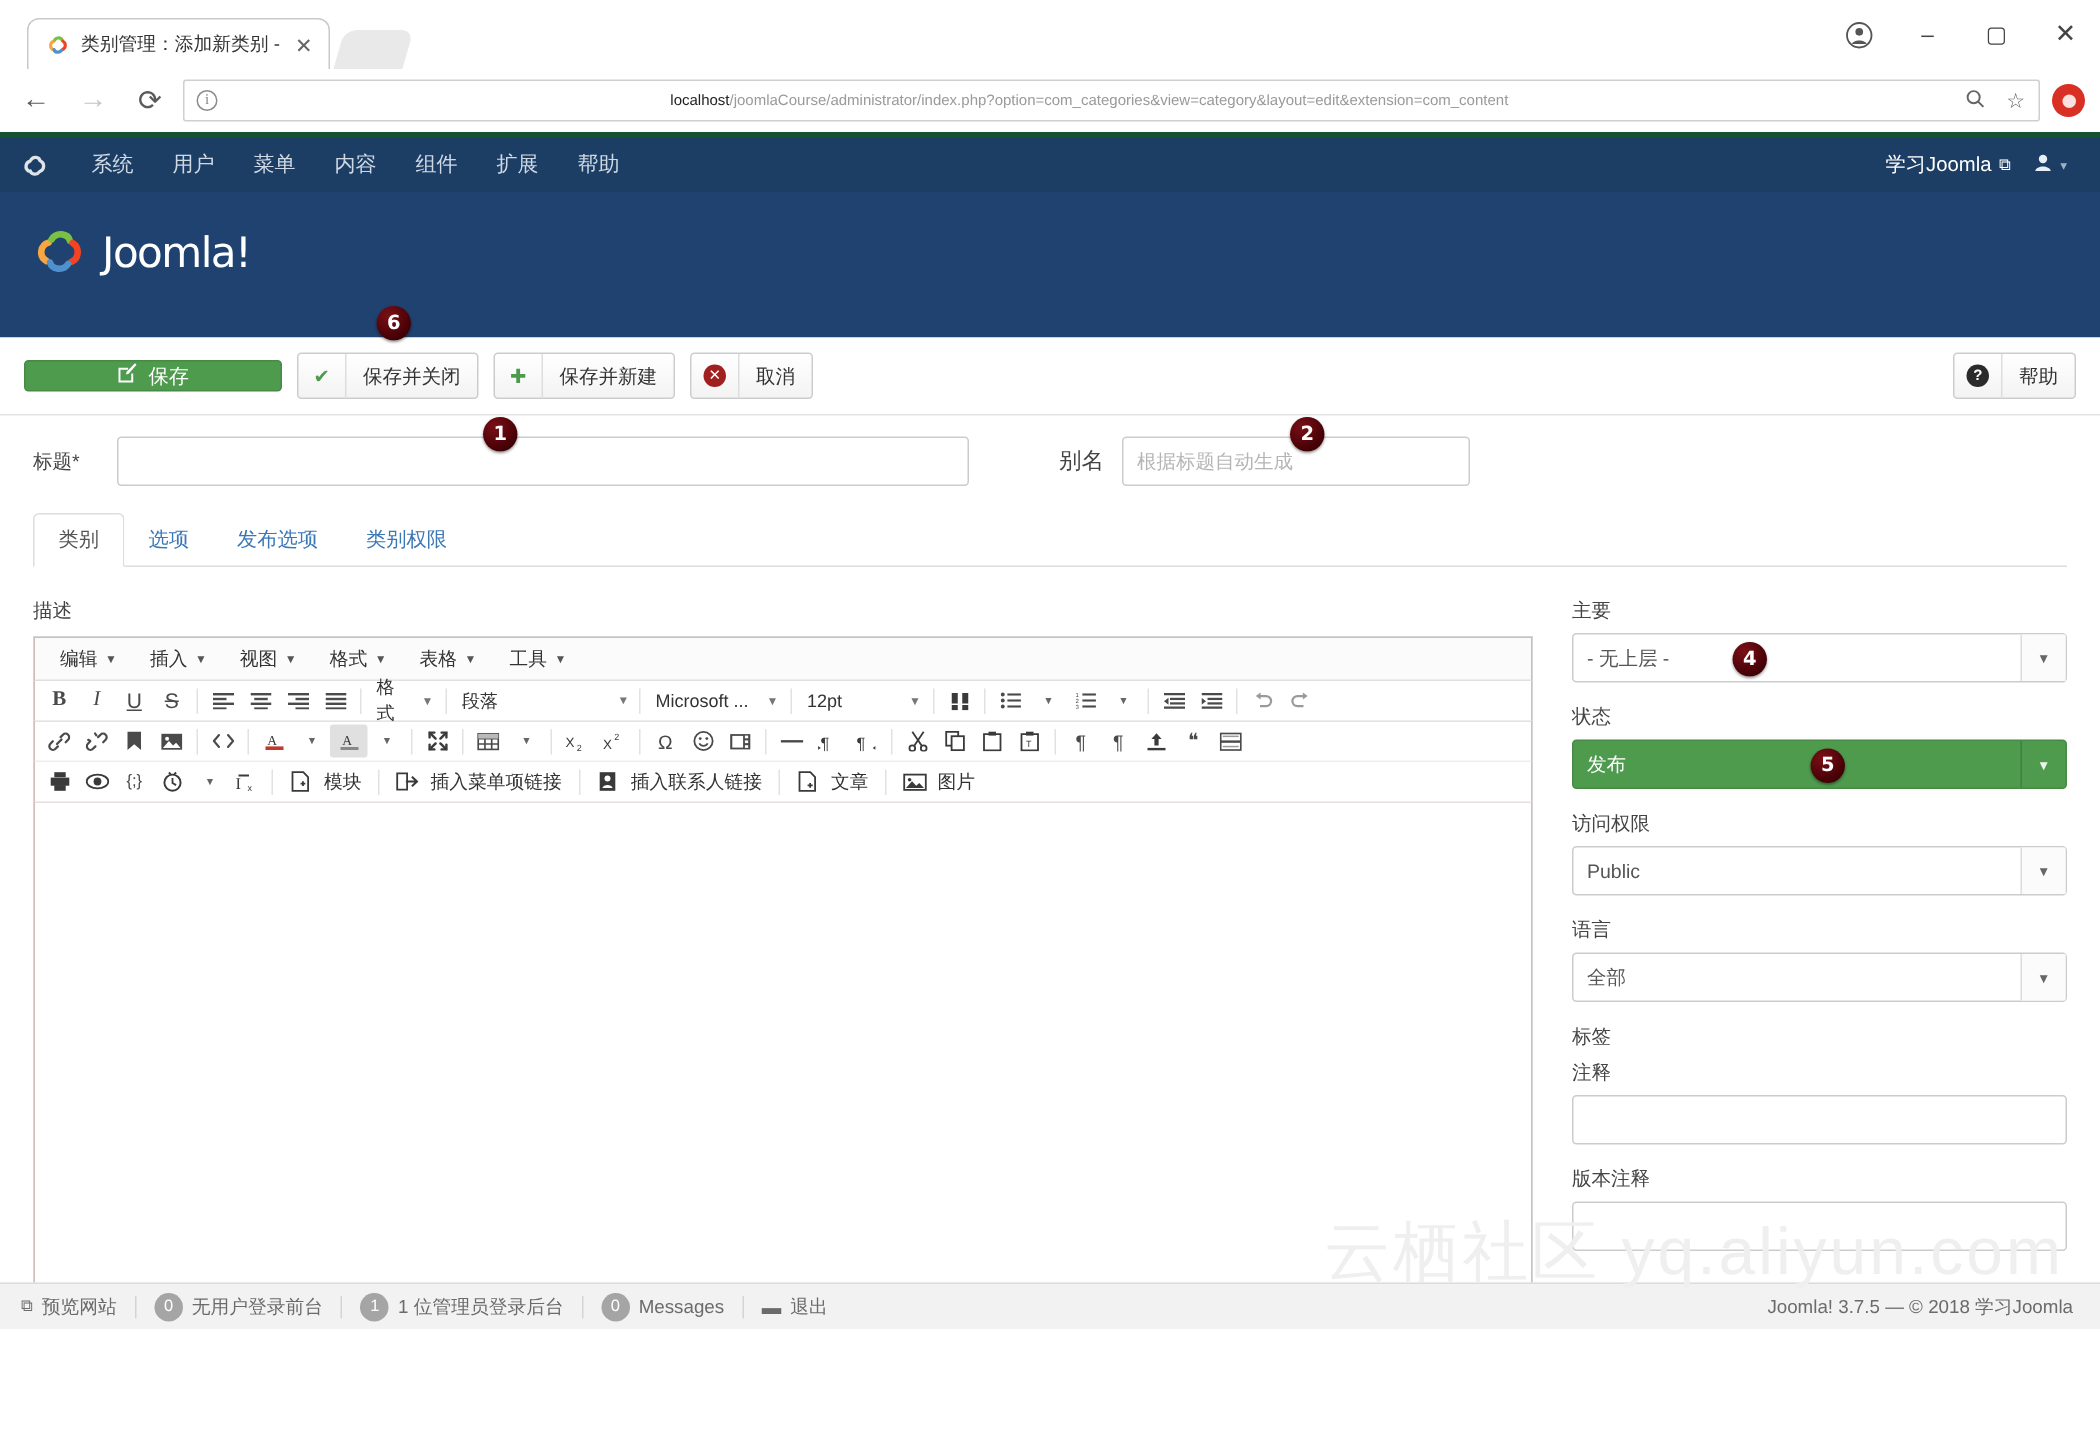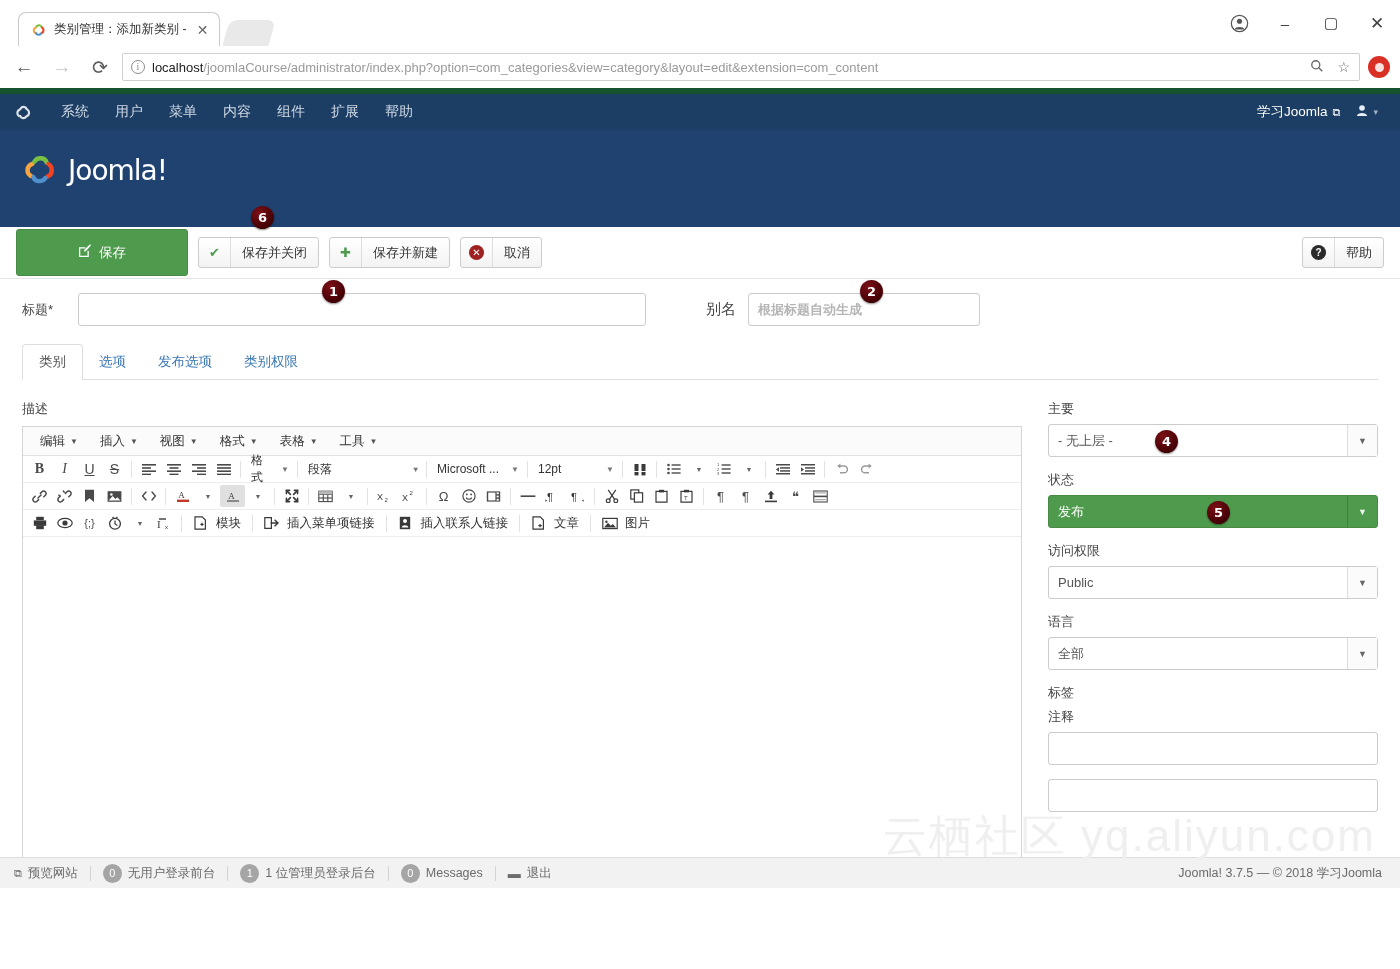--- a/index.html
+++ b/index.html
@@ -3,21 +3,21 @@
 <meta charset="utf-8">
 <style>
   * { box-sizing: border-box; }
   html, body { margin:0; padding:0; }
   body {
     width:1400px; height:969px; overflow:hidden;
     font-family:"Liberation Sans","DejaVu Sans",sans-serif;
     background:#ffffff; font-size:13px; color:#333;
   }
   
-  .chrome { background:#ffffff; border-bottom:6px solid #14532d; }
+  .chrome { background:#ffffff; border-bottom:4px solid #14532d; }
   .titlebar { height:46px; display:flex; align-items:flex-end; position:relative; background:#ffffff; }
   .tabstrip { display:flex; align-items:flex-end; height:46px; padding-left:18px; flex:1; }
   .tab {
     height:34px; min-width:200px; max-width:230px; background:#ffffff;
     border:1px solid #c9c9c9; border-bottom:none;
     border-radius:8px 8px 0 0; display:flex; align-items:center;
     padding:0 8px 0 12px; gap:7px; position:relative; z-index:2;
   }
   .tab .favicon { width:16px; height:16px; flex:0 0 16px; position:relative; }
   .tab .tab-title {
@@ -38,21 +38,21 @@
             color:#5a5a5a; font-size:19px; border-radius:16px; }
   .navbtn.disabled { color:#c4c4c4; }
   .urlbox {
     flex:1; height:28px; border:1px solid #cfcfcf; border-radius:2px; background:#fff;
     display:flex; align-items:center; padding:0 6px 0 8px; gap:7px;
   }
   .urlbox .info-i {
     width:14px; height:14px; border:1.4px solid #8b8b8b; border-radius:50%;
     font-size:10px; line-height:11px; text-align:center; color:#8b8b8b; font-family:"Liberation Serif",serif;
   }
-  .url-text { flex:1; font-size:13px; color:#9a9a9a; white-space:nowrap; overflow:hidden; }
+  .url-text { flex:1; font-size:10px; color:#9a9a9a; white-space:nowrap; overflow:hidden;text-align:center; }
   .url-text b { color:#222; font-weight:normal; }
   .url-ic { color:#666; font-size:14px; padding:0 3px; }
   .avatar-red { width:22px; height:22px; border-radius:50%; background:#d93025; margin-left:2px;
                 display:flex; align-items:center; justify-content:center; }
   .avatar-red::after { content:""; width:9px; height:9px; border-radius:50%; background:#fff; opacity:.85; }
 
   
   .admin-menu {
     height:36px; background:#1c3d64; display:flex; align-items:center;
     padding:0 14px; gap:0; color:#dfe6ee; font-size:14px;
@@ -82,39 +82,39 @@
     display:flex; align-items:center; padding:0 16px; gap:10px; position:relative;
   }
   .btn {
     height:31px; display:flex; align-items:center; border:1px solid #ccc; border-radius:3px;
     background:linear-gradient(#ffffff,#f3f3f3); font-size:13px; color:#333; overflow:hidden;
   }
   .btn .ic-cell { width:32px; height:100%; display:flex; align-items:center; justify-content:center;
                   border-right:1px solid #ddd; font-size:13px; }
   .btn .lbl { padding:0 11px; }
   .btn-save {
-    height:47px; width:172px; background:#4e9b4e; border:1px solid #468a46; border-radius:3px;
+    height:21px; width:172px; background:#4e9b4e; border:1px solid #468a46; border-radius:3px;
     color:#fff; display:flex; align-items:center; justify-content:center; gap:7px; font-size:13.5px;
   }
   .tick { color:#4e9b4e; font-weight:bold; }
   .plus { color:#4e9b4e; font-weight:bold; font-size:16px; }
   .xred { width:15px; height:15px; border-radius:50%; background:#a02020; color:#fff;
           font-size:10px; display:flex; align-items:center; justify-content:center; }
   .qmark { width:15px; height:15px; border-radius:50%; background:#2b2b2b; color:#fff;
            font-size:10px; display:flex; align-items:center; justify-content:center; font-weight:bold;}
   .toolbar .right { margin-left:auto; display:flex; gap:0; }
 
   
   .content { padding:14px 22px 0 22px; display:block; }
   .row-title { display:flex; align-items:center; gap:0; margin-bottom:18px; }
   .lbl-title { font-size:13px; color:#444; width:56px; }
   .lbl-title .req { color:#444; }
   .inp {
     height:33px; border:1px solid #ccc; border-radius:3px; background:#fff;
-    font-size:13px; color:#555; padding:0 9px; display:flex; align-items:center;font-weight:bold;
+    font-size:13px; color:#555; padding:0 9px; display:flex; align-items:center;
   }
   .inp.ph { color:#b5b5b5; }
   #title-input { width:568px; }
   .lbl-alias { font-size:15px; color:#444; margin:0 12px 0 60px; }
   #alias-input { width:232px; }
 
   .tabs { display:flex; align-items:flex-end; border-bottom:1px solid #ddd; margin-bottom:20px; }
   .tab-item { padding:8px 16px; font-size:13.5px; color:#3a77b5; cursor:pointer; }
   .tab-item.active {
     color:#555; background:#fff; border:1px solid #ddd; border-bottom:1px solid #fff;
@@ -843,20 +843,21 @@
         <div class="selbox">
           <span class="val">全部</span>
           <span class="arrow">▼</span>
         </div>
 
         <span class="field-label">标签</span>
 
         <span class="field-label">注释</span>
         <div class="inp-full"></div>
 
+        <span class="field-label">版本注释</span>
         <div class="inp-full"></div>
       </div>
     </div>
   </div>
 
   <div class="watermark">云栖社区 yq.aliyun.com</div>
 
   <div class="badge" style="position:absolute; left:322px; top:186px;">1</div>
   <div class="badge" style="position:absolute; left:860px; top:186px;">2</div>
 

